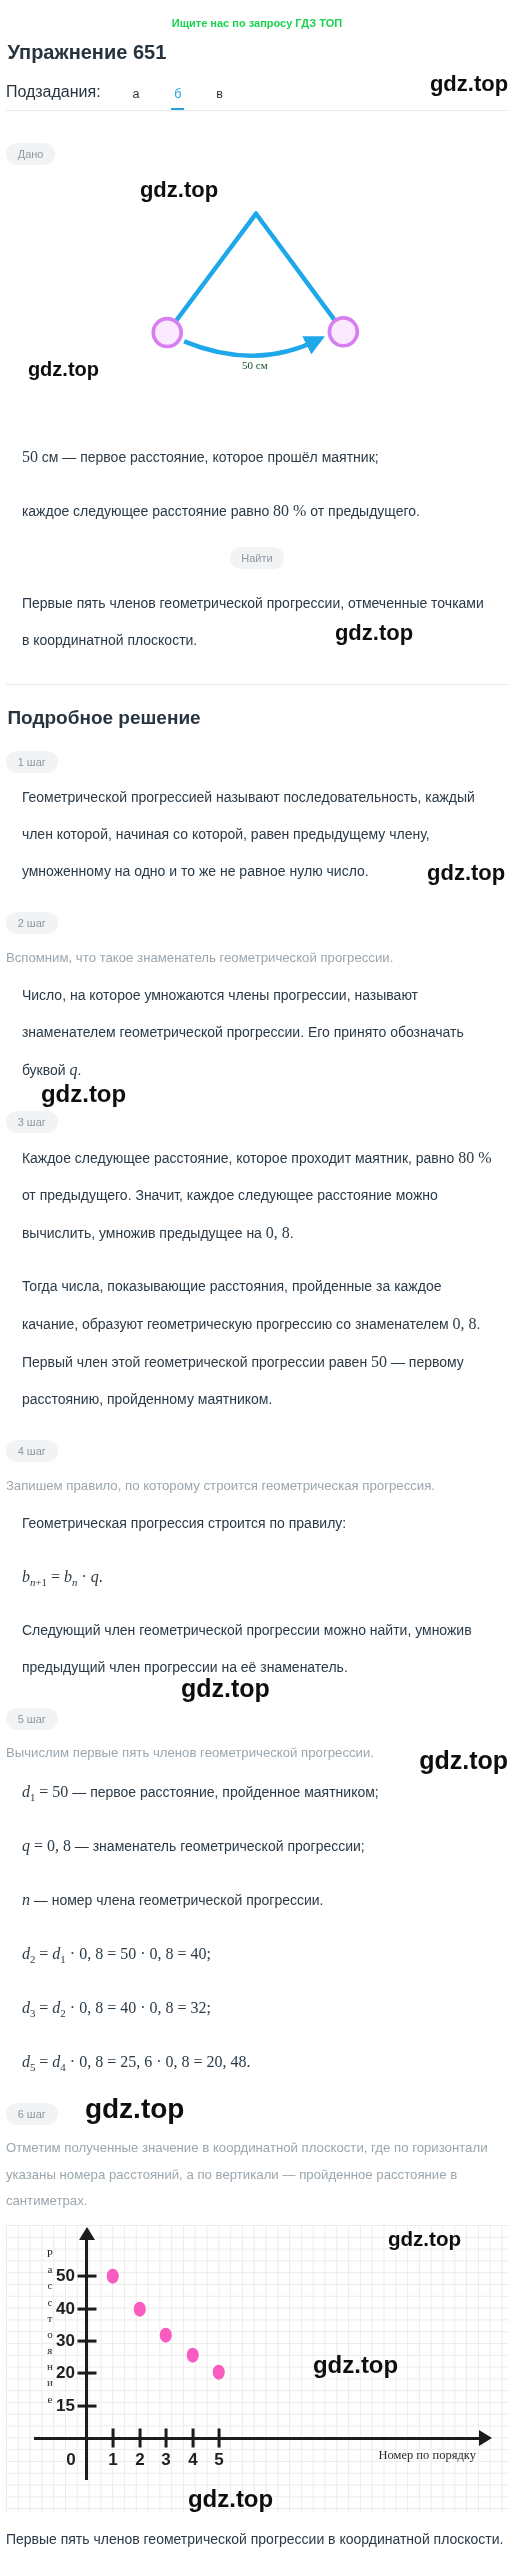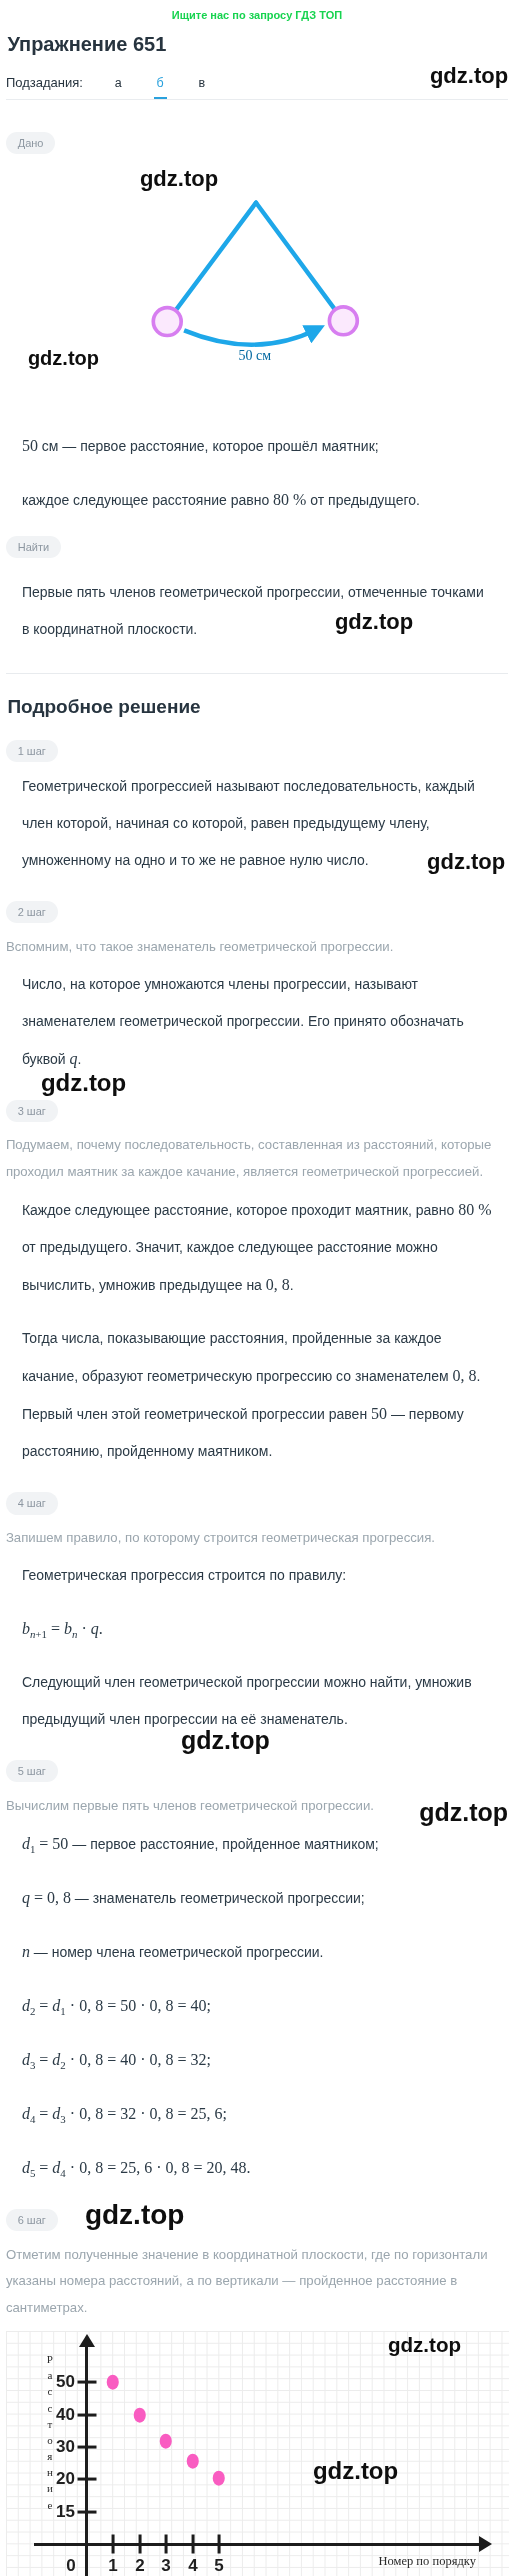--- a/index.html
+++ b/index.html
@@ -3,37 +3,37 @@
 <meta charset="utf-8">
 <style>
   * { box-sizing: border-box; }
   html,body { margin:0; padding:0; }
   body {
     width:514px; height:2576px; overflow:hidden; background:#fff;
     font-family:"Liberation Sans", sans-serif; color:#2b3a46; position:relative;
   }
   .page { padding:0 5.9px; position:relative; }
 
-  .promo { text-align:center; font-size:11px; font-weight:bold; color:#17d34f; padding-top:9px; }
+  .promo { text-align:center; font-size:11px; font-weight:bold; color:#17d34f; padding-top:17px; }
   .title { font-size:20px; font-weight:bold; color:#27343f; margin:11.8px 0 0 1.5px; }
 
   .tabs { display:flex; align-items:flex-end; margin-top:19px; border-bottom:0.7px solid #e9ecef; position:relative; }
-  .tabs-label { font-size:13px; color:#27343f; padding-bottom:8.8px; }
+  .tabs-label { font-size:16px; color:#27343f; padding-bottom:8.8px; }
   .tab { font-size:12.5px; color:#27343f; margin-left:29px; padding:0 2.9px 8.8px; cursor:pointer; }
   .tab.active { color:#2aa1dd; border-bottom:2.2px solid #2aa1dd; padding-bottom:6.6px; }
 
   .badge { display:inline-block; background:#f1f3f5; color:#8d97a1; font-size:11px;
     padding:5.1px 11.8px; border-radius:13.2px; }
 
   .wm { position:absolute; font-weight:bold; color:#0e0e0e; white-space:nowrap;
     font-family:"Liberation Sans",sans-serif; z-index:5; }
 
   .pendulum { position:relative; height:204px; margin-top:11.8px; }
-  .pendulum-label { position:absolute; font-family:"Liberation Serif",serif; font-size:14px;
-    transform:translateX(-50%); color:#0369a1; }
+  .pendulum-label { position:absolute; font-family:"Liberation Serif",serif; font-size:11px;
+    transform:translateX(-50%); color:#14532d; }
 
   .body { font-size:14px; line-height:37px; margin:16px; max-width:485px; }
   .note { font-size:13.2px; line-height:26.5px; color:#9ba6ae; margin:10.3px 0 0; max-width:500px; }
   .m { font-family:"Liberation Serif",serif; font-size:16px; color:#2b3a46; }
   .m i { font-style:italic; }
   .m sub { font-size:68%; line-height:0; }
 
   .divider { border:none; height:0.7px; background:#e8ebee; margin:25px 0 0; }
   .section-title { font-size:19px; font-weight:bold; color:#27343f; margin:22px 0 0 1.5px; }
 
@@ -97,21 +97,21 @@
       <path d="M242 224 Q 339 264 424 222" stroke="#1ea7e9" stroke-width="6" fill="none" marker-end="url(#arrowhead)"></path>
       <circle cx="219" cy="212" r="19" fill="#fbe9fd" stroke="#d77ef0" stroke-width="5"></circle>
       <circle cx="459" cy="211" r="19" fill="#fbe9fd" stroke="#d77ef0" stroke-width="5"></circle>
     </svg>
     <span class="pendulum-label" style="left:249px; top:182px;">50 см</span>
   </div>
 
   <p class="body" style="margin-top:57px;"><span class="m">50</span> см — первое расстояние, которое прошёл маятник;</p>
   <p class="body">каждое следующее расстояние равно <span class="m">80 %</span> от предыдущего.</p>
 
-  <div style="margin-top:17.6px;">
+  <div style="margin-top:17.6px;text-align:center;">
     <span class="badge">Найти</span>
   </div>
 
   <div style="position:relative;">
     <p class="body">Первые пять членов геометрической прогрессии, отмеченные точками в координатной плоскости.</p>
     <span class="wm" style="left:329px; top:35px; font-size:22px;">gdz.top</span>
   </div>
 
   <hr class="divider">
 
@@ -125,21 +125,20 @@
 
   <section class="step">
     <span class="badge">2 шаг</span>
     <p class="note">Вспомним, что такое знаменатель геометрической прогрессии.</p>
     <p class="body">Число, на которое умножаются члены прогрессии, называют знаменателем геометрической прогрессии. Его принято обозначать буквой <span class="m"><i>q</i></span>.</p>
   </section>
 
   <section class="step">
     <span class="wm" style="left:35px; top:-31px; font-size:24px;">gdz.top</span>
     <span class="badge">3 шаг</span>
-    <p class="note">Подумаем, почему последовательность, составленная из расстояний, которые проходил маятник за каждое качание, является геометрической прогрессией.</p>
     <p class="body">Каждое следующее расстояние, которое проходит маятник, равно <span class="m">80 %</span> от предыдущего. Значит, каждое следующее расстояние можно вычислить, умножив предыдущее на <span class="m">0, 8</span>.</p>
     <p class="body">Тогда числа, показывающие расстояния, пройденные за каждое качание, образуют геометрическую прогрессию со знаменателем <span class="m">0, 8</span>. Первый член этой геометрической прогрессии равен <span class="m">50</span> — первому расстоянию, пройденному маятником.</p>
   </section>
 
   <section class="step">
     <span class="badge">4 шаг</span>
     <p class="note">Запишем правило, по которому строится геометрическая прогрессия.</p>
     <p class="body">Геометрическая прогрессия строится по правилу:</p>
     <p class="body"><span class="m"><i>b</i><sub><i>n</i>+1</sub> = <i>b</i><sub><i>n</i></sub> · <i>q</i>.</span></p>
     <p class="body">Следующий член геометрической прогрессии можно найти, умножив предыдущий член прогрессии на её знаменатель.</p>
@@ -148,21 +147,20 @@
   <section class="step">
     <span class="wm" style="left:175px; top:-34px; font-size:25px;">gdz.top</span>
     <span class="wm" style="right:0px; top:38px; font-size:25px;">gdz.top</span>
     <span class="badge">5 шаг</span>
     <p class="note">Вычислим первые пять членов геометрической прогрессии.</p>
     <p class="body"><span class="m"><i>d</i><sub>1</sub> = 50</span> — первое расстояние, пройденное маятником;</p>
     <p class="body"><span class="m"><i>q</i> = 0, 8</span> — знаменатель геометрической прогрессии;</p>
     <p class="body"><span class="m"><i>n</i></span> — номер члена геометрической прогрессии.</p>
     <p class="body"><span class="m"><i>d</i><sub>2</sub> = <i>d</i><sub>1</sub> · 0, 8 = 50 · 0, 8 = 40;</span></p>
     <p class="body"><span class="m"><i>d</i><sub>3</sub> = <i>d</i><sub>2</sub> · 0, 8 = 40 · 0, 8 = 32;</span></p>
-    <p class="body"><span class="m"><i>d</i><sub>4</sub> = <i>d</i><sub>3</sub> · 0, 8 = 32 · 0, 8 = 25, 6;</span></p>
     <p class="body"><span class="m"><i>d</i><sub>5</sub> = <i>d</i><sub>4</sub> · 0, 8 = 25, 6 · 0, 8 = 20, 48.</span></p>
   </section>
 
   <section class="step">
     <span class="wm" style="left:79px; top:-10.3px; font-size:28px;">gdz.top</span>
     <span class="badge">6 шаг</span>
     <p class="note">Отметим полученные значение в координатной плоскости, где по горизонтали указаны номера расстояний, а по вертикали — пройденное расстояние в сантиметрах.</p>
 
     <div class="chart scatter" id="chart1">
       <span class="wm" style="left:382px; top:1.5px; font-size:20.6px;">gdz.top</span>

